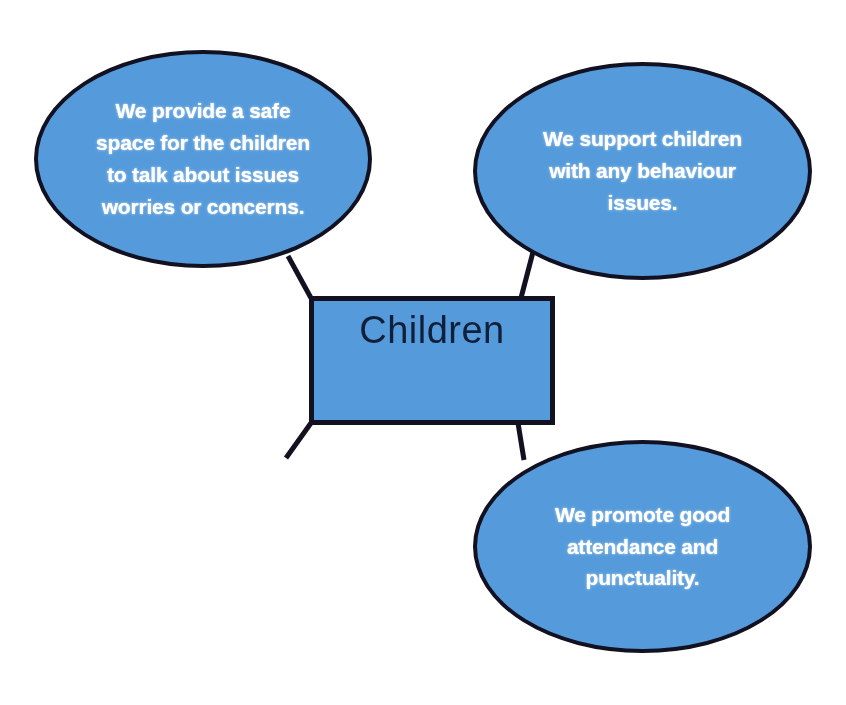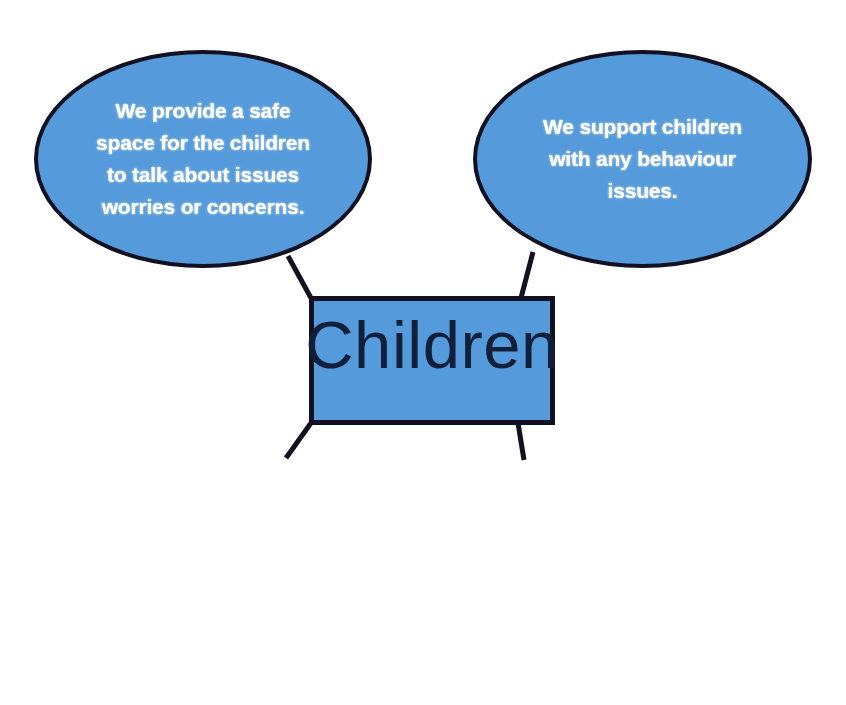--- a/index.html
+++ b/index.html
@@ -50,29 +50,29 @@
     white-space: pre-line;
   }
   .center-box {
     border-width: 5px;
     align-items: flex-start;
     justify-content: center;
   }
   .center-box .node-label {
     color: #11203a;
     font-weight: normal;
-    font-size: 67px;
+    font-size: 38px;
     line-height: 1;
     letter-spacing: 0.5px;
     padding-top: 10px;
   }
 
   
   #ellipse-top-left     { left: 34px;  top: 50px;  width: 338px; height: 218px; }
-  #ellipse-top-right    { left: 473px; top: 50px;  width: 339px; height: 218px; }
+  #ellipse-top-right    { left: 473px; top: 62px;  width: 339px; height: 218px; }
   #ellipse-bottom-left  { left: 34px;  top: 440px; width: 338px; height: 213px; }
   #ellipse-bottom-right { left: 473px; top: 440px; width: 339px; height: 213px; }
   #center-box           { left: 309px; top: 296px; width: 246px; height: 129px; }
 </style>
 </head>
 <body>
 
 <div id="canvas">
 
   <svg class="connectors" viewBox="0 0 846 705" width="846" height="705" xmlns="http://www.w3.org/2000/svg">
@@ -93,14 +93,19 @@
     <span class="node-label">We support children
 with any behaviour
 issues.</span>
   </div>
 
   <div id="center-box" class="node center-box">
     <span class="node-label">Children</span>
   </div>
 
 
+  <div id="ellipse-bottom-right" class="node ellipse">
+    <span class="node-label">We promote good
+attendance and
+punctuality.</span>
+  </div>
 
 </div>
 
 </body></html>

